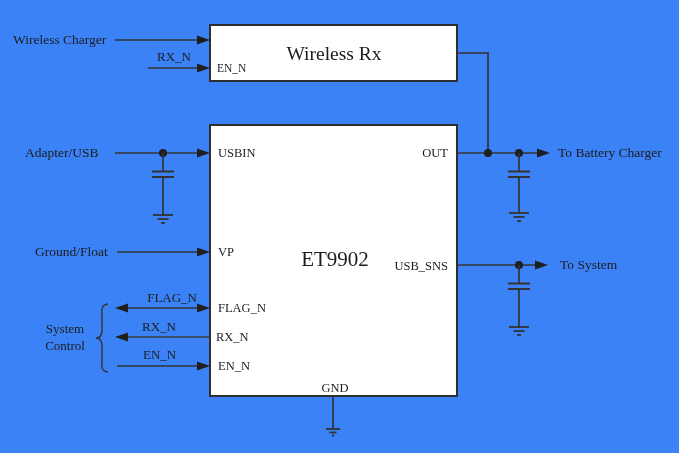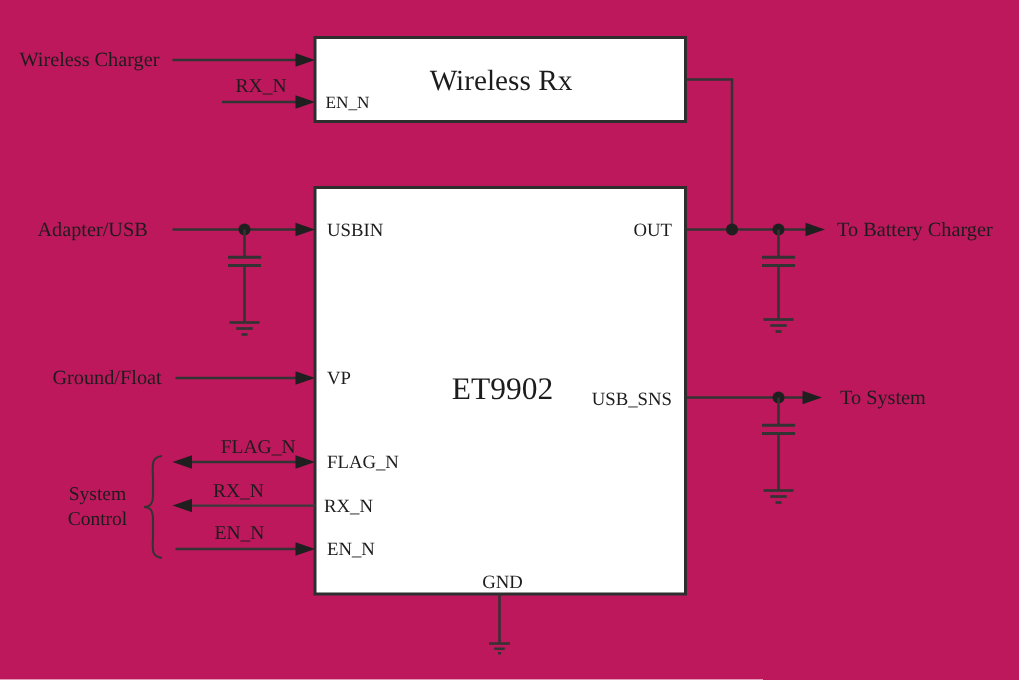--- a/index.html
+++ b/index.html
@@ -1,17 +1,17 @@
 <!DOCTYPE html>
 <html><head>
 <meta charset="utf-8">
 <style>
   html,body{margin:0;padding:0;background:#ffffff;}
   .stage{
-    position:relative;width:679px;height:453px;background:#be185d;
+    position:relative;width:679px;height:453px;background:#3b82f6;
     font-family:"Liberation Serif","DejaVu Serif",serif;
     overflow:hidden;
   }
   svg{display:block;}
   text{fill:#1c1c1c;font-family:"Liberation Serif","DejaVu Serif",serif;}
   .wire{stroke:#333333;stroke-width:1.7;fill:none;}
   .wire-thin{stroke:#3a3a3a;stroke-width:1.5;fill:none;}
   .boxline{stroke:#2e2e2e;stroke-width:2;fill:#ffffff;}
   .arrow{fill:#1f1f1f;stroke:none;}
   .dot{fill:#1f1f1f;stroke:none;}

